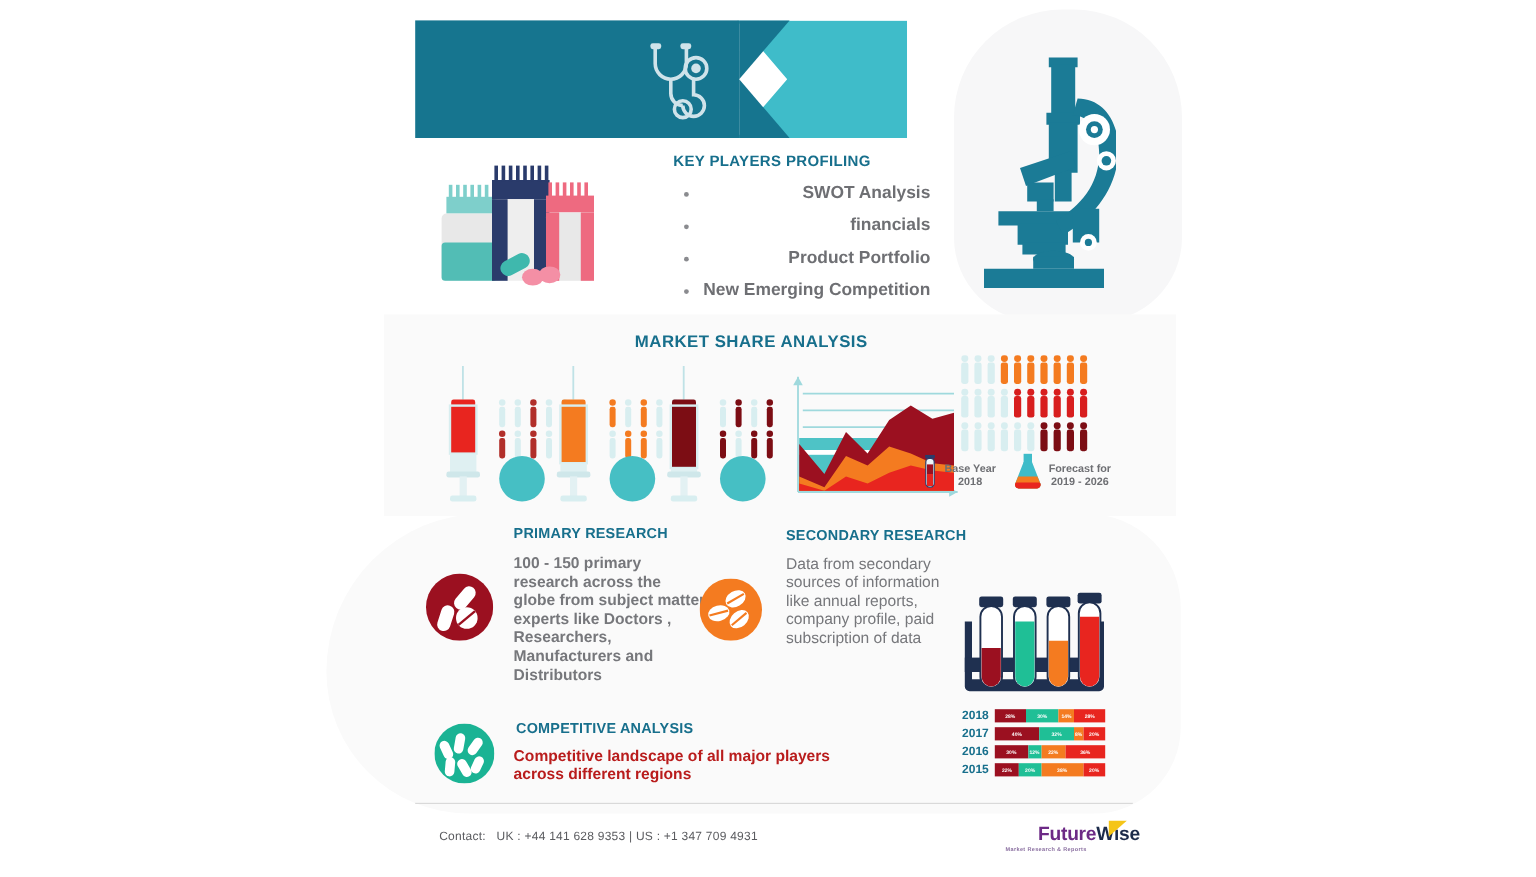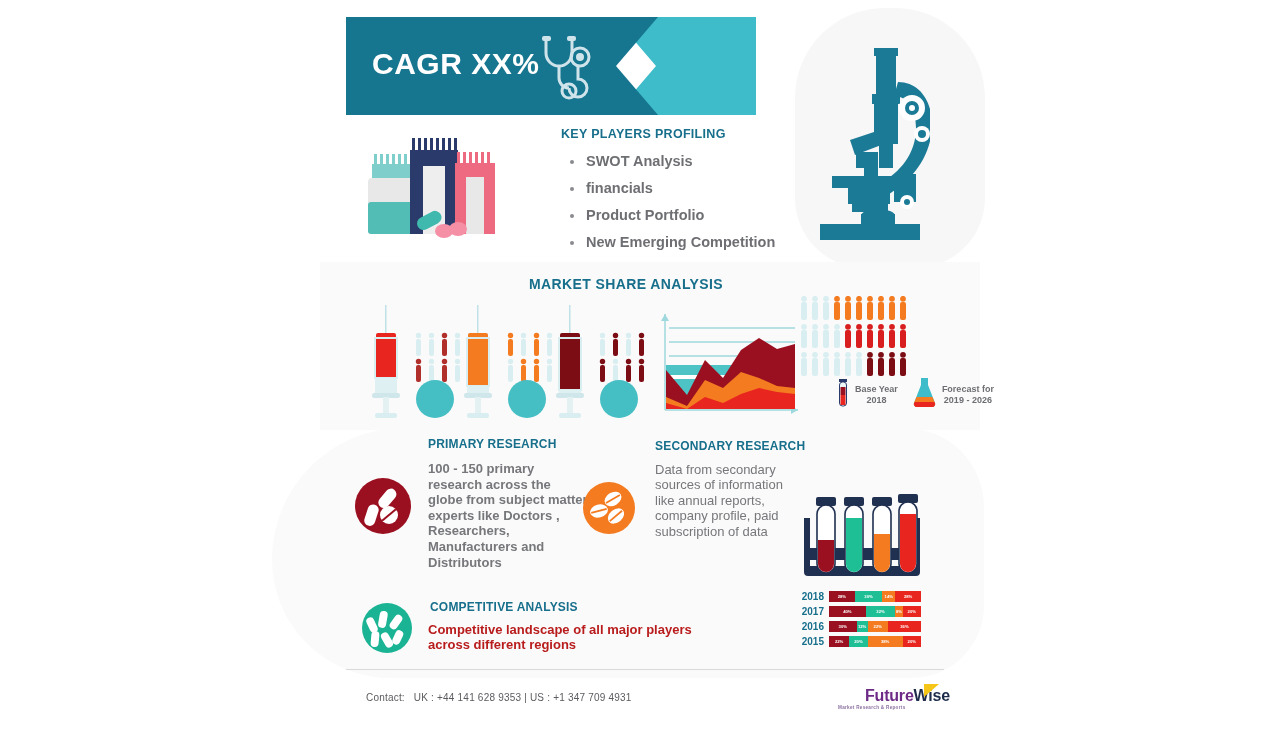--- a/index.html
+++ b/index.html
@@ -48,37 +48,37 @@
 
   
   .bottles{position:absolute;left:360px;top:136px;}
   .kp-title{
     position:absolute;left:561px;top:127px;
     color:#176f8c;font-size:12.5px;font-weight:bold;letter-spacing:.3px;
   }
   .kp-list{position:absolute;left:562px;top:148px;margin:0;padding:0;list-style:none;}
   .kp-list li{
     position:relative;color:#6e6f73;font-size:14.5px;font-weight:bold;
-    line-height:27px;padding-left:24px;
+    line-height:27px;padding-left:24px;text-align:right;
   }
   .kp-list li::before{
     content:"";position:absolute;left:8px;top:12px;
     width:4px;height:4px;border-radius:50%;background:#8a8b8f;
   }
   .microscope{position:absolute;left:812px;top:24px;}
 
   
   .ms-title{
     position:absolute;left:529px;top:276px;
     color:#176f8c;font-size:14px;font-weight:bold;letter-spacing:.4px;
   }
   .syringes{position:absolute;left:360px;top:305px;}
   .areachart{position:absolute;left:655px;top:302px;}
   .people{position:absolute;left:800px;top:296px;}
-  .legend{position:absolute;left:836px;top:378px;display:flex;align-items:center;gap:5px;}
+  .legend{position:absolute;left:768px;top:378px;display:flex;align-items:center;gap:5px;}
   .legend-txt{
     color:#6e6f73;font-size:9px;font-weight:bold;line-height:11px;text-align:center;
   }
 
   
   .pr-icon{position:absolute;left:355px;top:478px;}
   .pr-title{
     position:absolute;left:428px;top:437px;
     color:#176f8c;font-size:12px;font-weight:bold;letter-spacing:.2px;
   }
@@ -141,21 +141,20 @@
 <div class="page">
 
   <div class="blob-top"></div>
   <div class="blob-mid"></div>
   <div class="blob-bot"></div>
 
   <div class="banner">
     <div class="banner-light"></div>
     <div class="banner-dark"></div>
     <div class="banner-dark-tip"></div>
-    <div class="cagr-text">CAGR XX%</div>
     <div class="stetho">
       <svg width="62" height="66" viewBox="0 0 62 66">
         <g fill="none" stroke="#cfe3ea" stroke-width="3">
           <path d="M10 4 v14 a13 13 0 0 0 26 0 V4"></path>
           <path d="M23 31 v12 a10 10 0 0 0 10 10 h0"></path>
           <path d="M33 53 a9 9 0 1 0 9 -9 v-14"></path>
         </g>
         <rect x="6" y="1" width="9" height="5" rx="2" fill="#cfe3ea"></rect>
         <rect x="31" y="1" width="9" height="5" rx="2" fill="#cfe3ea"></rect>
         <circle cx="44" cy="22" r="9" fill="none" stroke="#cfe3ea" stroke-width="3"></circle>

